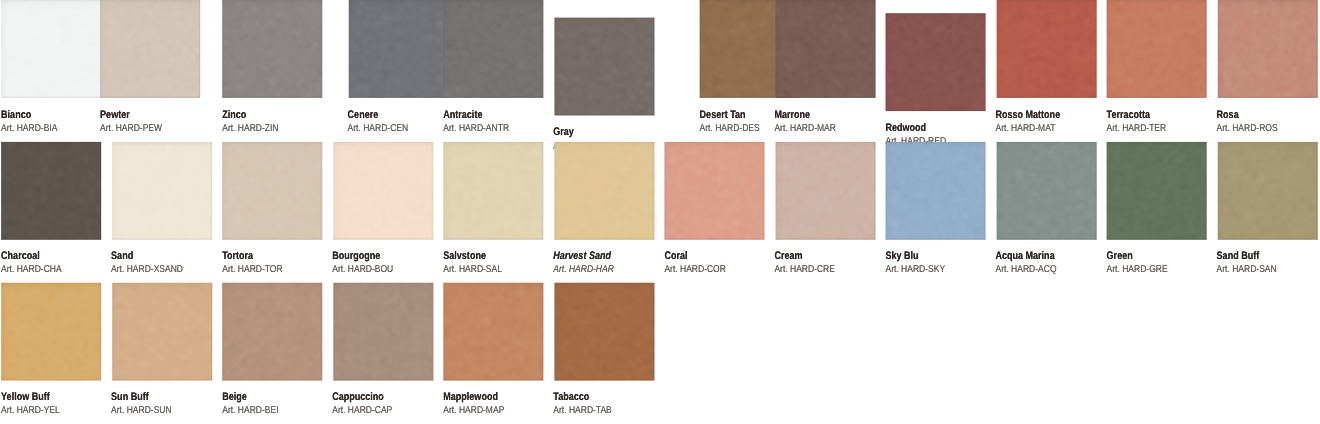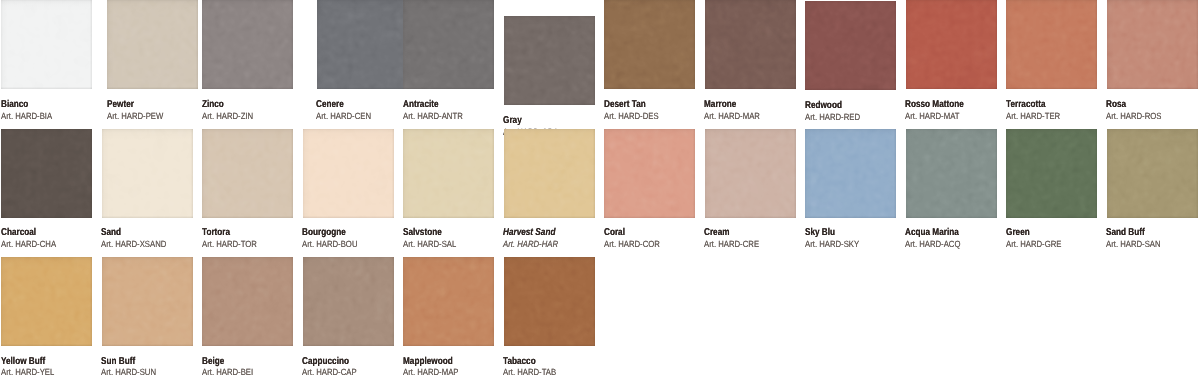--- a/index.html
+++ b/index.html
@@ -38,21 +38,21 @@
             <feColorMatrix type="matrix" values="0.33 0.33 0.33 0 0  0.33 0.33 0.33 0 0  0.33 0.33 0.33 0 0  0 0 0 0 1"></feColorMatrix>
           </filter>
           <rect width="92" height="90" filter="url(#nfB0)"></rect>
         </svg>
       <div class="shade"></div>
       <div class="shade2"></div>
     </div>
     <div class="name" style="top: 99.7px;">Bianco</div>
     <div class="code" style="top: 111.9px;">Art. HARD-BIA</div>
   </div>
-    <div class="cell" style="left: 107px; top: 0px;">
+    <div class="cell" style="left: 91px; top: 0px;">
     <div class="chip" style="background: rgb(210, 199, 183);">
       <svg class="tex t1" xmlns="http://www.w3.org/2000/svg" width="92" height="90">
           <filter id="nfA1" x="0" y="0" width="100%" height="100%" color-interpolation-filters="sRGB">
             <feTurbulence type="fractalNoise" baseFrequency="0.16" numOctaves="2" seed="10" stitchTiles="stitch"></feTurbulence>
             <feColorMatrix type="matrix" values="0.33 0.33 0.33 0 0  0.33 0.33 0.33 0 0  0.33 0.33 0.33 0 0  0 0 0 0 1"></feColorMatrix>
             <feGaussianBlur stdDeviation="1.1"></feGaussianBlur>
           </filter>
           <rect width="92" height="90" filter="url(#nfA1)"></rect>
         </svg>
         <svg class="tex t2" xmlns="http://www.w3.org/2000/svg" width="92" height="90">
@@ -153,21 +153,21 @@
             <feColorMatrix type="matrix" values="0.33 0.33 0.33 0 0  0.33 0.33 0.33 0 0  0.33 0.33 0.33 0 0  0 0 0 0 1"></feColorMatrix>
           </filter>
           <rect width="92" height="90" filter="url(#nfB5)"></rect>
         </svg>
       <div class="shade"></div>
       <div class="shade2"></div>
     </div>
     <div class="name" style="top: 99.7px;">Gray</div>
     <div class="code" style="top: 111.9px;">Art. HARD-GRA</div>
   </div>
-    <div class="cell" style="left: 604px; top: 0px; text-decoration: underline;">
+    <div class="cell" style="left: 636px; top: 0px; text-decoration: underline;">
     <div class="chip" style="background: rgb(145, 110, 78);">
       <svg class="tex t1" xmlns="http://www.w3.org/2000/svg" width="92" height="90">
           <filter id="nfA6" x="0" y="0" width="100%" height="100%" color-interpolation-filters="sRGB">
             <feTurbulence type="fractalNoise" baseFrequency="0.16" numOctaves="2" seed="45" stitchTiles="stitch"></feTurbulence>
             <feColorMatrix type="matrix" values="0.33 0.33 0.33 0 0  0.33 0.33 0.33 0 0  0.33 0.33 0.33 0 0  0 0 0 0 1"></feColorMatrix>
             <feGaussianBlur stdDeviation="1.1"></feGaussianBlur>
           </filter>
           <rect width="92" height="90" filter="url(#nfA6)"></rect>
         </svg>
         <svg class="tex t2" xmlns="http://www.w3.org/2000/svg" width="92" height="90">
@@ -199,21 +199,21 @@
             <feColorMatrix type="matrix" values="0.33 0.33 0.33 0 0  0.33 0.33 0.33 0 0  0.33 0.33 0.33 0 0  0 0 0 0 1"></feColorMatrix>
           </filter>
           <rect width="92" height="90" filter="url(#nfB7)"></rect>
         </svg>
       <div class="shade"></div>
       <div class="shade2"></div>
     </div>
     <div class="name" style="top: 99.7px;">Marrone</div>
     <div class="code" style="top: 111.9px;">Art. HARD-MAR</div>
   </div>
-    <div class="cell" style="left: 805px; top: 1px;">
+    <div class="cell" style="left: 805px; top: 12px;">
     <div class="chip" style="background: rgb(138, 84, 80);">
       <svg class="tex t1" xmlns="http://www.w3.org/2000/svg" width="92" height="90">
           <filter id="nfA8" x="0" y="0" width="100%" height="100%" color-interpolation-filters="sRGB">
             <feTurbulence type="fractalNoise" baseFrequency="0.16" numOctaves="2" seed="59" stitchTiles="stitch"></feTurbulence>
             <feColorMatrix type="matrix" values="0.33 0.33 0.33 0 0  0.33 0.33 0.33 0 0  0.33 0.33 0.33 0 0  0 0 0 0 1"></feColorMatrix>
             <feGaussianBlur stdDeviation="1.1"></feGaussianBlur>
           </filter>
           <rect width="92" height="90" filter="url(#nfA8)"></rect>
         </svg>
         <svg class="tex t2" xmlns="http://www.w3.org/2000/svg" width="92" height="90">

